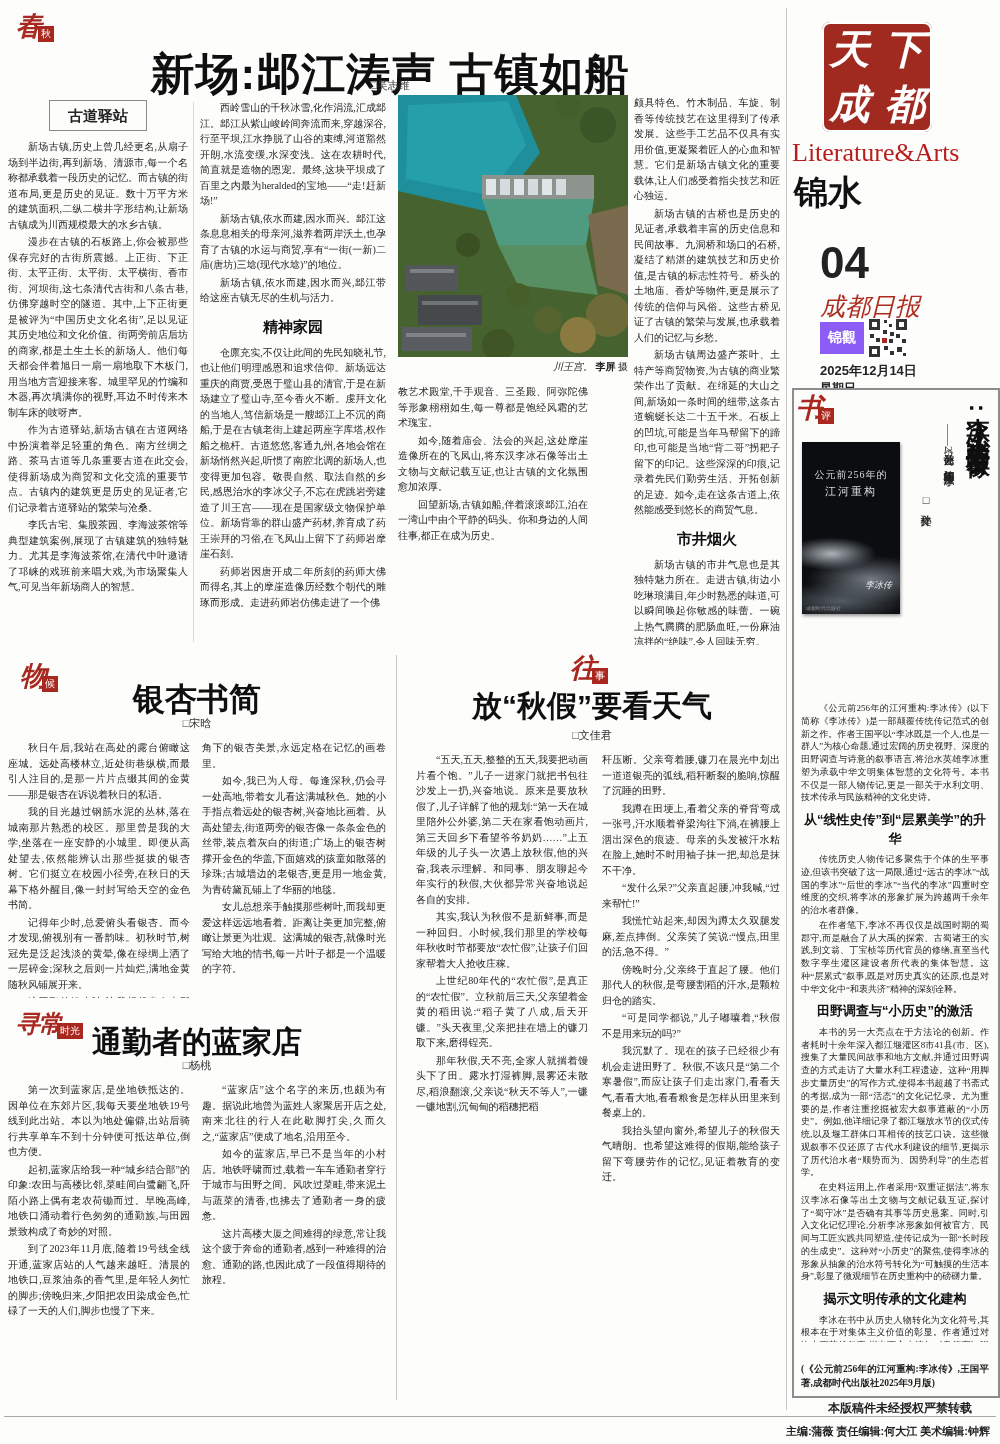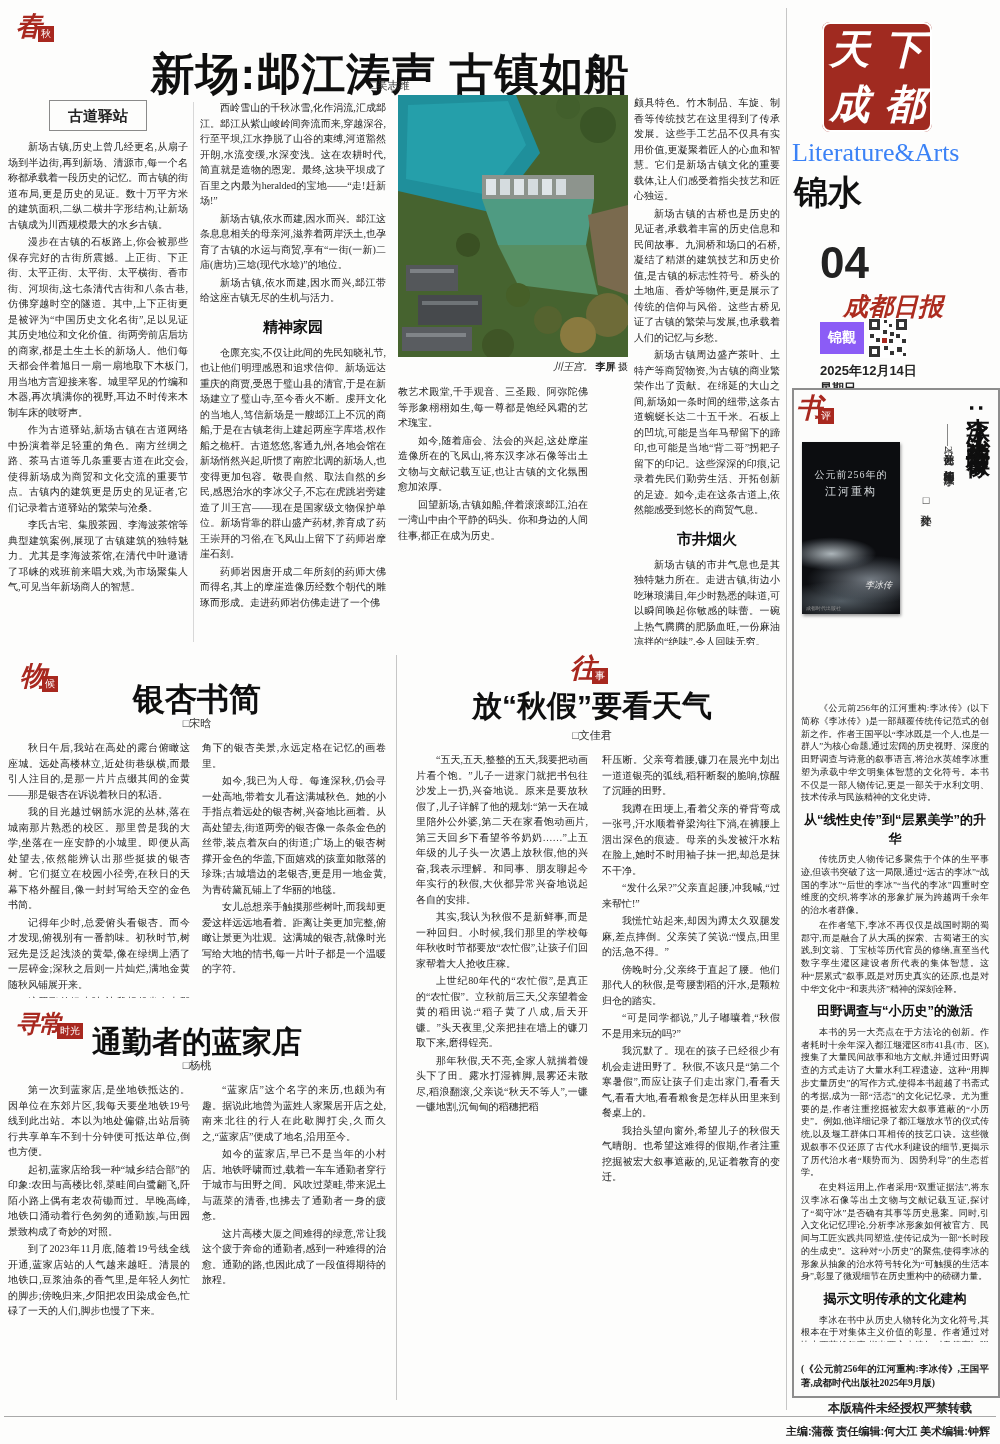--- a/index.html
+++ b/index.html
@@ -30,26 +30,26 @@
   .photo-cap b{font-family:"Liberation Sans",sans-serif;}
   
   .sec-title{position:absolute;text-align:center;font-family:"Liberation Sans","DejaVu Sans",sans-serif;
              font-weight:900;color:#0f0f0f;}
   
   .seal{position:absolute;left:822px;top:22px;width:110px;height:110px;background:#a02a20;border-radius:8px;
         display:grid;grid-template-columns:1fr 1fr;grid-template-rows:1fr 1fr;
         box-shadow:0 0 0 2px #fff inset;}
   .seal span{display:flex;align-items:center;justify-content:center;color:#fff;font-size:40px;
              font-weight:bold;font-style:italic;}
-  .lit-en{position:absolute;left:792px;top:138px;width:206px;font-size:26px;color:#3b82f6;
+  .lit-en{position:absolute;left:792px;top:138px;width:206px;font-size:26px;color:#b91c1c;
           font-family:"Liberation Serif",serif;letter-spacing:0;}
   .jinshui{position:absolute;left:794px;top:170px;font-size:34px;font-weight:bold;color:#111;}
   .pageno{position:absolute;left:820px;top:238px;font-size:44px;font-weight:bold;color:#222;
           font-family:"Liberation Sans",sans-serif;}
-  .papername{position:absolute;left:820px;top:290px;font-size:25px;font-weight:bold;font-style:italic;color:#ac2c1f;margin-left:23px;}
+  .papername{position:absolute;left:820px;top:290px;font-size:25px;font-weight:normal;font-style:italic;color:#ac2c1f;}
   .jinguan{position:absolute;left:820px;top:322px;width:44px;height:32px;background:#8b5cf6;color:#fff;
            font-size:14px;font-weight:bold;display:flex;align-items:center;justify-content:center;}
   .qr{position:absolute;left:868px;top:318px;width:40px;height:40px;}
   .raildate{position:absolute;left:820px;top:362px;font-size:13px;font-weight:bold;
             font-family:"Liberation Sans",sans-serif;color:#222;}
   .railweek{position:absolute;left:820px;top:380px;font-size:12px;font-weight:bold;
             font-family:"Liberation Sans",sans-serif;color:#222;}
   
   .review-box{position:absolute;left:792px;top:388px;width:204px;height:1006px;border:2px solid #8d8d8d;
               background:#fcfcfb;}
@@ -200,21 +200,21 @@
     <p>那年秋假,天不亮,全家人就揣着馒头下了田。露水打湿裤脚,晨雾还未散尽,稻浪翻滚,父亲说“秋天不等人”,一镰一镰地割,沉甸甸的稻穗把稻</p>
   </div>
   <div class="col" style="left:602px;top:752px;width:178px;height:646px;">
     <p class="cont">秆压断。父亲弯着腰,镰刀在晨光中划出一道道银亮的弧线,稻秆断裂的脆响,惊醒了沉睡的田野。</p>
     <p>我蹲在田埂上,看着父亲的脊背弯成一张弓,汗水顺着脊梁沟往下淌,在裤腰上洇出深色的痕迹。母亲的头发被汗水粘在脸上,她时不时用袖子抹一把,却总是抹不干净。</p>
     <p>“发什么呆?”父亲直起腰,冲我喊,“过来帮忙!”</p>
     <p>我慌忙站起来,却因为蹲太久双腿发麻,差点摔倒。父亲笑了笑说:“慢点,田里的活,急不得。”</p>
     <p>傍晚时分,父亲终于直起了腰。他们那代人的秋假,是弯腰割稻的汗水,是颗粒归仓的踏实。</p>
     <p>“可是同学都说,”儿子嘟囔着,“秋假不是用来玩的吗?”</p>
     <p>我沉默了。现在的孩子已经很少有机会走进田野了。秋假,不该只是“第二个寒暑假”,而应让孩子们走出家门,看看天气,看看大地,看看粮食是怎样从田里来到餐桌上的。</p>
-    <p>我抬头望向窗外,希望儿子的秋假天气晴朗。也希望这难得的假期,作者注重挖掘被宏大叙事遮蔽的,见证着教育的变迁。</p>
+    <p>我抬头望向窗外,希望儿子的秋假天气晴朗。也希望这难得的假期,能给孩子留下弯腰劳作的记忆,见证着教育的变迁。</p>
   </div>
 
   <div class="badge" style="left:16px;top:1008px;">
     <span class="cal" style="font-size:24px;">寻常</span><span class="bbox">时光</span>
   </div>
   <div class="sec-title" style="left:8px;top:1022px;width:378px;font-size:30px;">通勤者的蓝家店</div>
   <div class="byline" style="left:8px;top:1058px;width:378px;">□杨桃</div>
   <div class="col" style="left:8px;top:1082px;width:182px;height:318px;">
     <p>第一次到蓝家店,是坐地铁抵达的。因单位在东郊片区,我每天要坐地铁19号线到此出站。本以为地处偏僻,出站后骑行共享单车不到十分钟便可抵达单位,倒也方便。</p>
     <p>起初,蓝家店给我一种“城乡结合部”的印象:农田与高楼比邻,菜畦间白鹭翩飞,阡陌小路上偶有老农荷锄而过。早晚高峰,地铁口涌动着行色匆匆的通勤族,与田园景致构成了奇妙的对照。</p>

